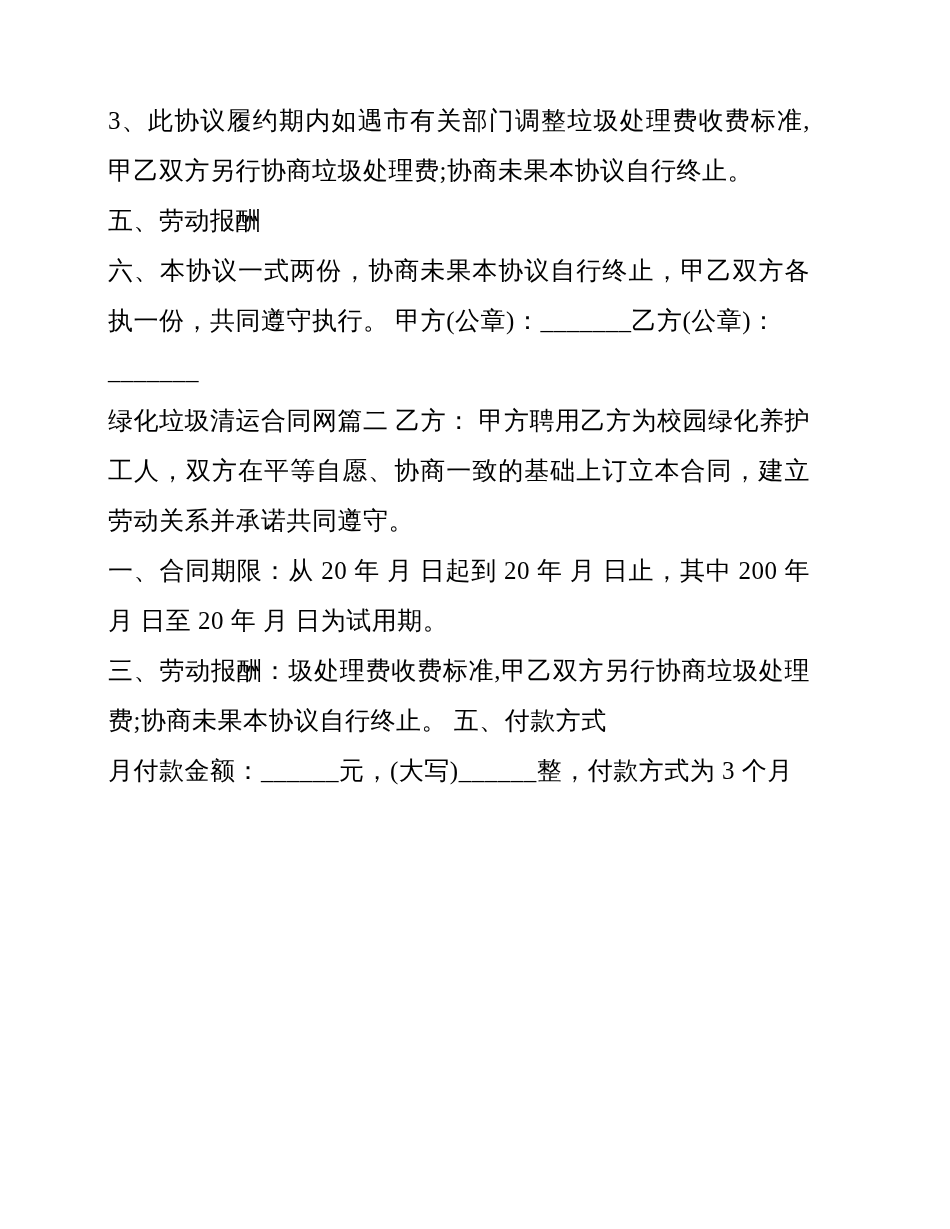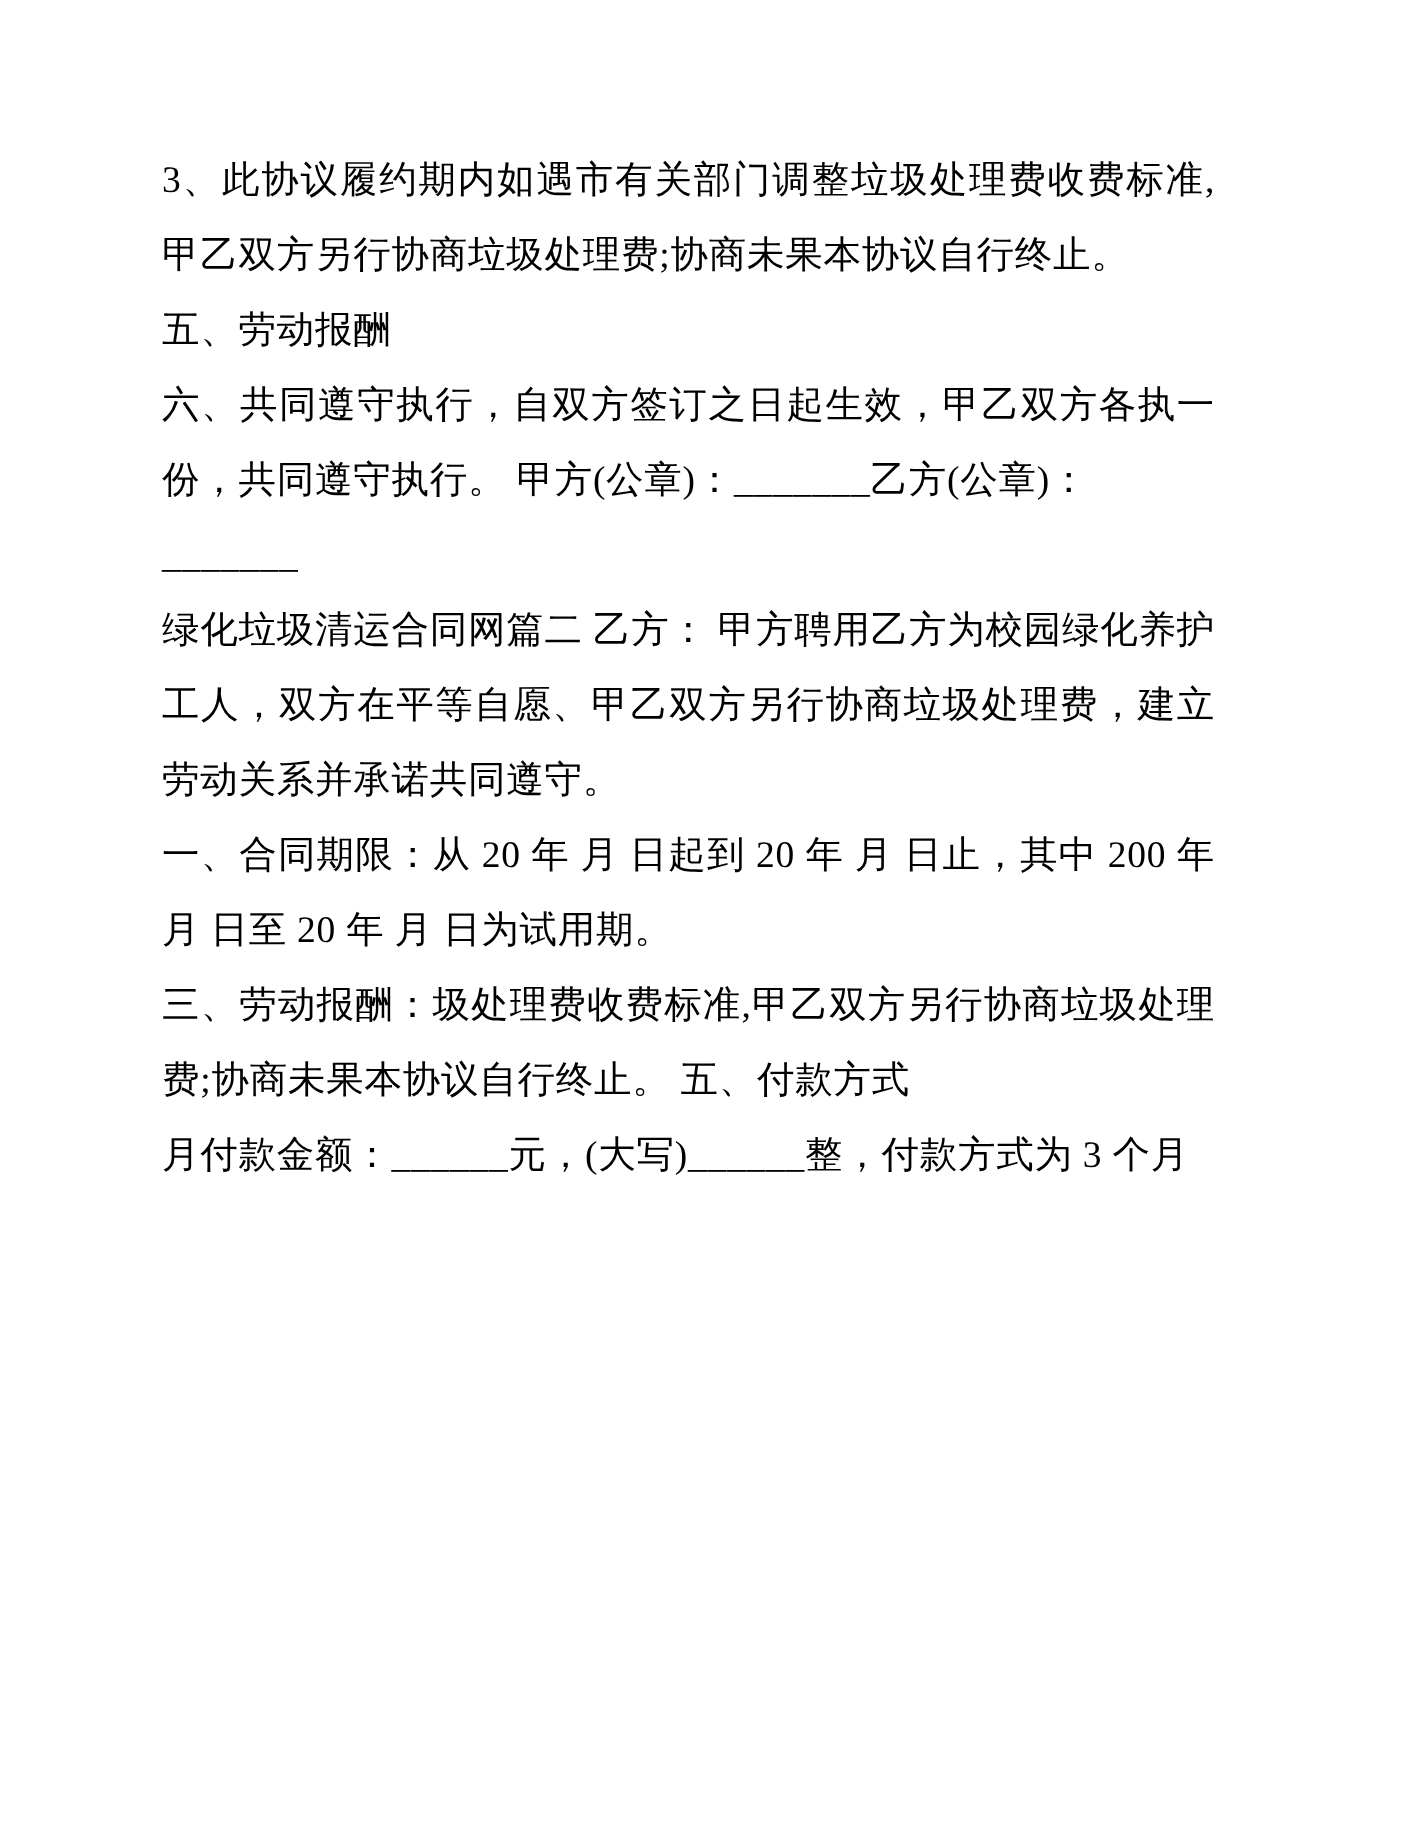--- a/index.html
+++ b/index.html
@@ -36,20 +36,20 @@
     word-break: break-all;
   }
 </style>
 </head>
 <body>
 
 <div class="page">
   <div class="doc-body">
     <p class="para">3、此协议履约期内如遇市有关部门调整垃圾处理费收费标准,甲乙双方另行协商垃圾处理费;协商未果本协议自行终止。</p>
     <p class="para">五、劳动报酬</p>
-    <p class="para">六、共同遵守执行，自双方签订之日起生效，甲乙双方各执一份，共同遵守执行。 甲方(公章)：_______乙方(公章)：</p>
+    <p class="para">六、本协议一式两份，协商未果本协议自行终止，甲乙双方各执一份，共同遵守执行。 甲方(公章)：_______乙方(公章)：</p>
     <p class="para">_______</p>
-    <p class="para">绿化垃圾清运合同网篇二 乙方： 甲方聘用乙方为校园绿化养护工人，双方在平等自愿、甲乙双方另行协商垃圾处理费，建立劳动关系并承诺共同遵守。</p>
+    <p class="para">绿化垃圾清运合同网篇二 乙方： 甲方聘用乙方为校园绿化养护工人，双方在平等自愿、协商一致的基础上订立本合同，建立劳动关系并承诺共同遵守。</p>
     <p class="para">一、合同期限：从 20 年 月 日起到 20 年 月 日止，其中 200 年 月 日至 20 年 月 日为试用期。</p>
     <p class="para">三、劳动报酬：圾处理费收费标准,甲乙双方另行协商垃圾处理费;协商未果本协议自行终止。 五、付款方式</p>
     <p class="para">月付款金额：______元，(大写)______整，付款方式为 3 个月</p>
   </div>
 </div>
 
 </body></html>

